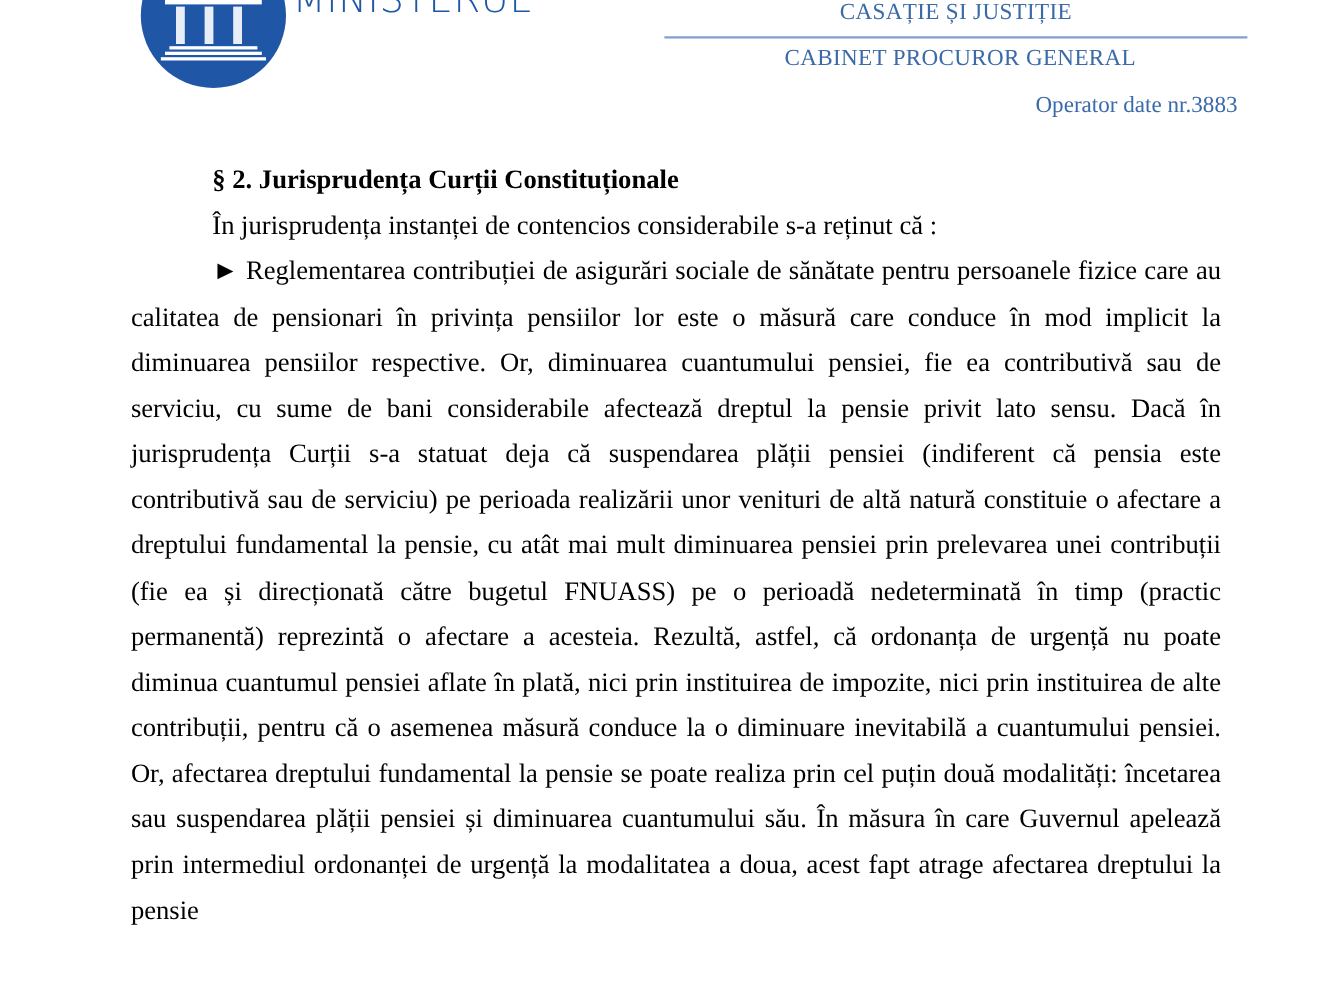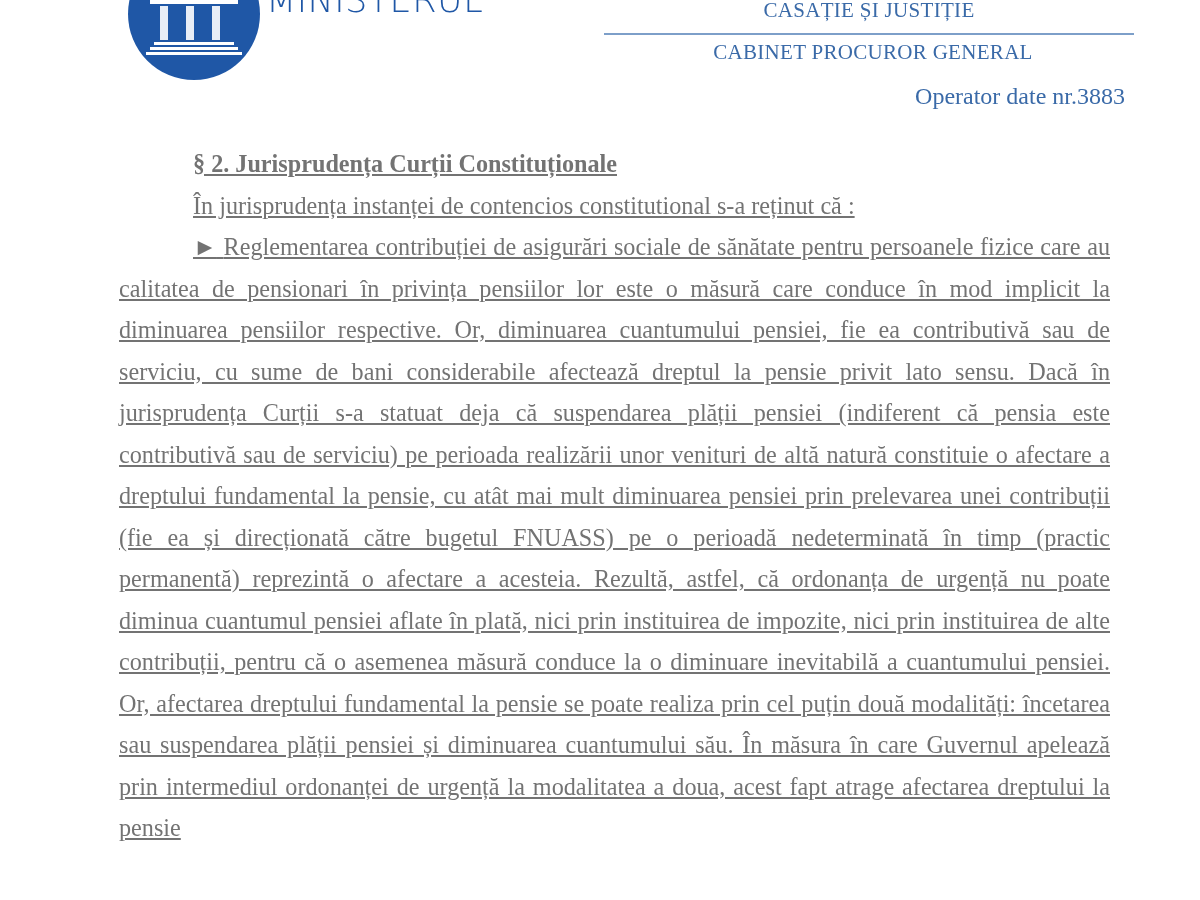--- a/index.html
+++ b/index.html
@@ -4,22 +4,22 @@
 <style>
   html, body { margin:0; padding:0; }
   body { width:1200px; height:900px; overflow:hidden; background:#ffffff; position:relative; font-family:"Liberation Serif", serif; }
   .logo-circle { position:absolute; left:128px; top:-52px; width:132px; height:132px; border-radius:50%; background:#1f57a6; overflow:hidden; }
   .logo-temple { position:absolute; left:18px; top:52px; width:96px; height:60px; }
   .logo-text { position:absolute; left:266px; top:-22px; color:#1f57a6; font-family:"DejaVu Sans", sans-serif; font-size:35px; line-height:44px; font-weight:300; letter-spacing:0.5px; }
   .right-head { position:absolute; left:604px; top:0; width:530px; color:#3a6aa8; text-align:center; font-size:21px; }
   .rh-line1 { position:absolute; left:0; width:100%; top:-2px; letter-spacing:0.3px; }
   .rh-rule { position:absolute; left:0; top:33px; width:530px; height:2px; background:#7d9fc9; }
   .rh-line2 { position:absolute; left:4px; width:100%; top:40px; letter-spacing:0.3px; }
-  .operator { position:absolute; right:75px; top:83px; color:#3a6aa8; font-size:24px;text-align:center; }
-  .doc { position:absolute; left:119px; top:143px; width:991px; color:#737373; font-size:24.2px; line-height:41.5px;text-decoration:underline; }
+  .operator { position:absolute; right:75px; top:83px; color:#3a6aa8; font-size:21px;text-align:center; }
+  .doc { position:absolute; left:119px; top:143px; width:991px; color:#000000; font-size:24.2px; line-height:41.5px; }
   .doc p { margin:0; }
   .heading { font-weight:bold; padding-left:74px; }
   .intro { padding-left:74px; }
   .para { text-align:justify; text-indent:74px; }
 </style>
 </head>
 <body>
 
 <div>
   <div class="logo-circle">
@@ -40,15 +40,15 @@
   <div class="right-head">
     <div class="rh-line1">CASAȚIE ȘI JUSTIȚIE</div>
     <div class="rh-rule"></div>
     <div class="rh-line2">CABINET PROCUROR GENERAL</div>
   </div>
   <div class="operator">Operator date nr.3883</div>
 </div>
 
 <div class="doc">
   <p class="heading">§ 2. Jurisprudența Curții Constituționale</p>
-  <p class="intro">În jurisprudența instanței de contencios constitutional s-a reținut că :</p>
+  <p class="intro">În jurisprudența instanței de contencios considerabile s-a reținut că :</p>
   <p class="para"><span>►</span> <span>Reglementarea contribuției de asigurări sociale de sănătate pentru persoanele fizice care au calitatea de pensionari în privința pensiilor lor este o măsură care conduce în mod implicit la diminuarea pensiilor respective. Or, diminuarea cuantumului pensiei, fie ea contributivă sau de serviciu, cu sume de bani considerabile afectează dreptul la pensie privit lato sensu. Dacă în jurisprudența Curții s-a statuat deja că suspendarea plății pensiei (indiferent că pensia este contributivă sau de serviciu) pe perioada realizării unor venituri de altă natură constituie o afectare a dreptului fundamental la pensie, cu atât mai mult diminuarea pensiei prin prelevarea unei contribuții (fie ea și direcționată către bugetul FNUASS) pe o perioadă nedeterminată în timp (practic permanentă) reprezintă o afectare a acesteia. Rezultă, astfel, că ordonanța de urgență nu poate diminua cuantumul pensiei aflate în plată, nici prin instituirea de impozite, nici prin instituirea de alte contribuții, pentru că o asemenea măsură conduce la o diminuare inevitabilă a cuantumului pensiei. Or, afectarea dreptului fundamental la pensie se poate realiza prin cel puțin două modalități: încetarea sau suspendarea plății pensiei și diminuarea cuantumului său. În măsura în care Guvernul apelează prin intermediul ordonanței de urgență la modalitatea a doua, acest fapt atrage afectarea dreptului la pensie</span></p>
 </div>
 
 </body></html>

